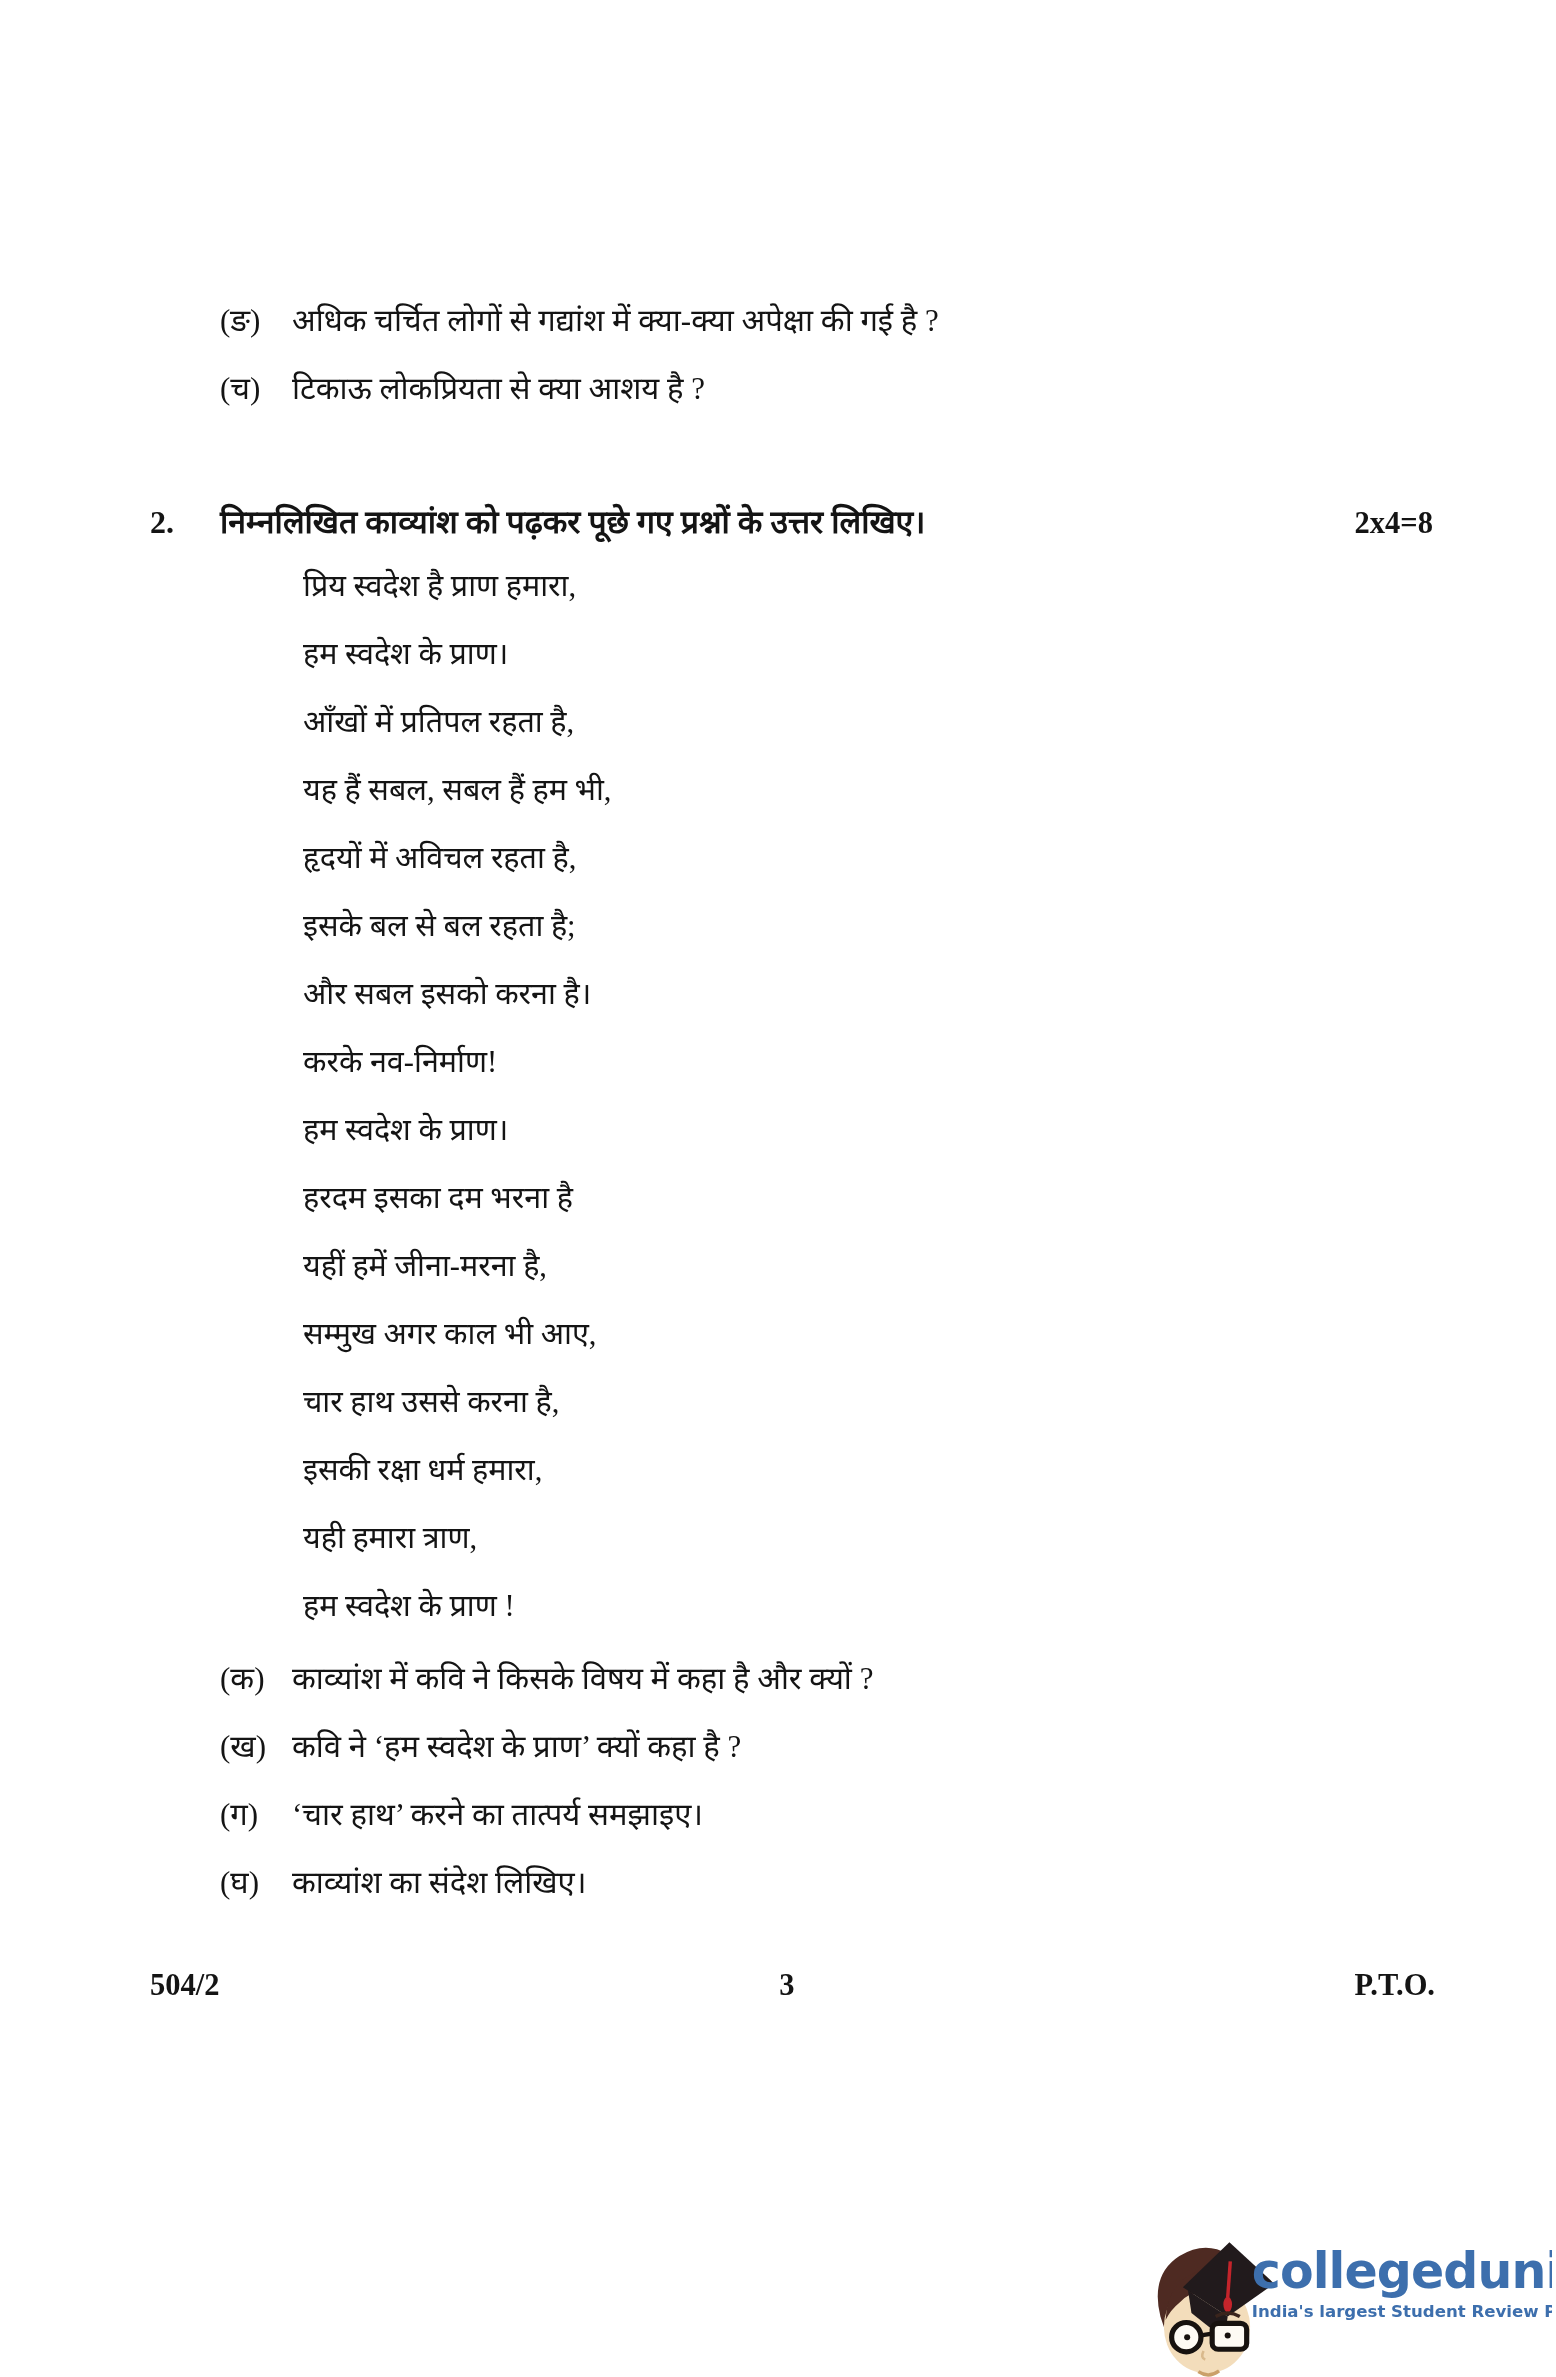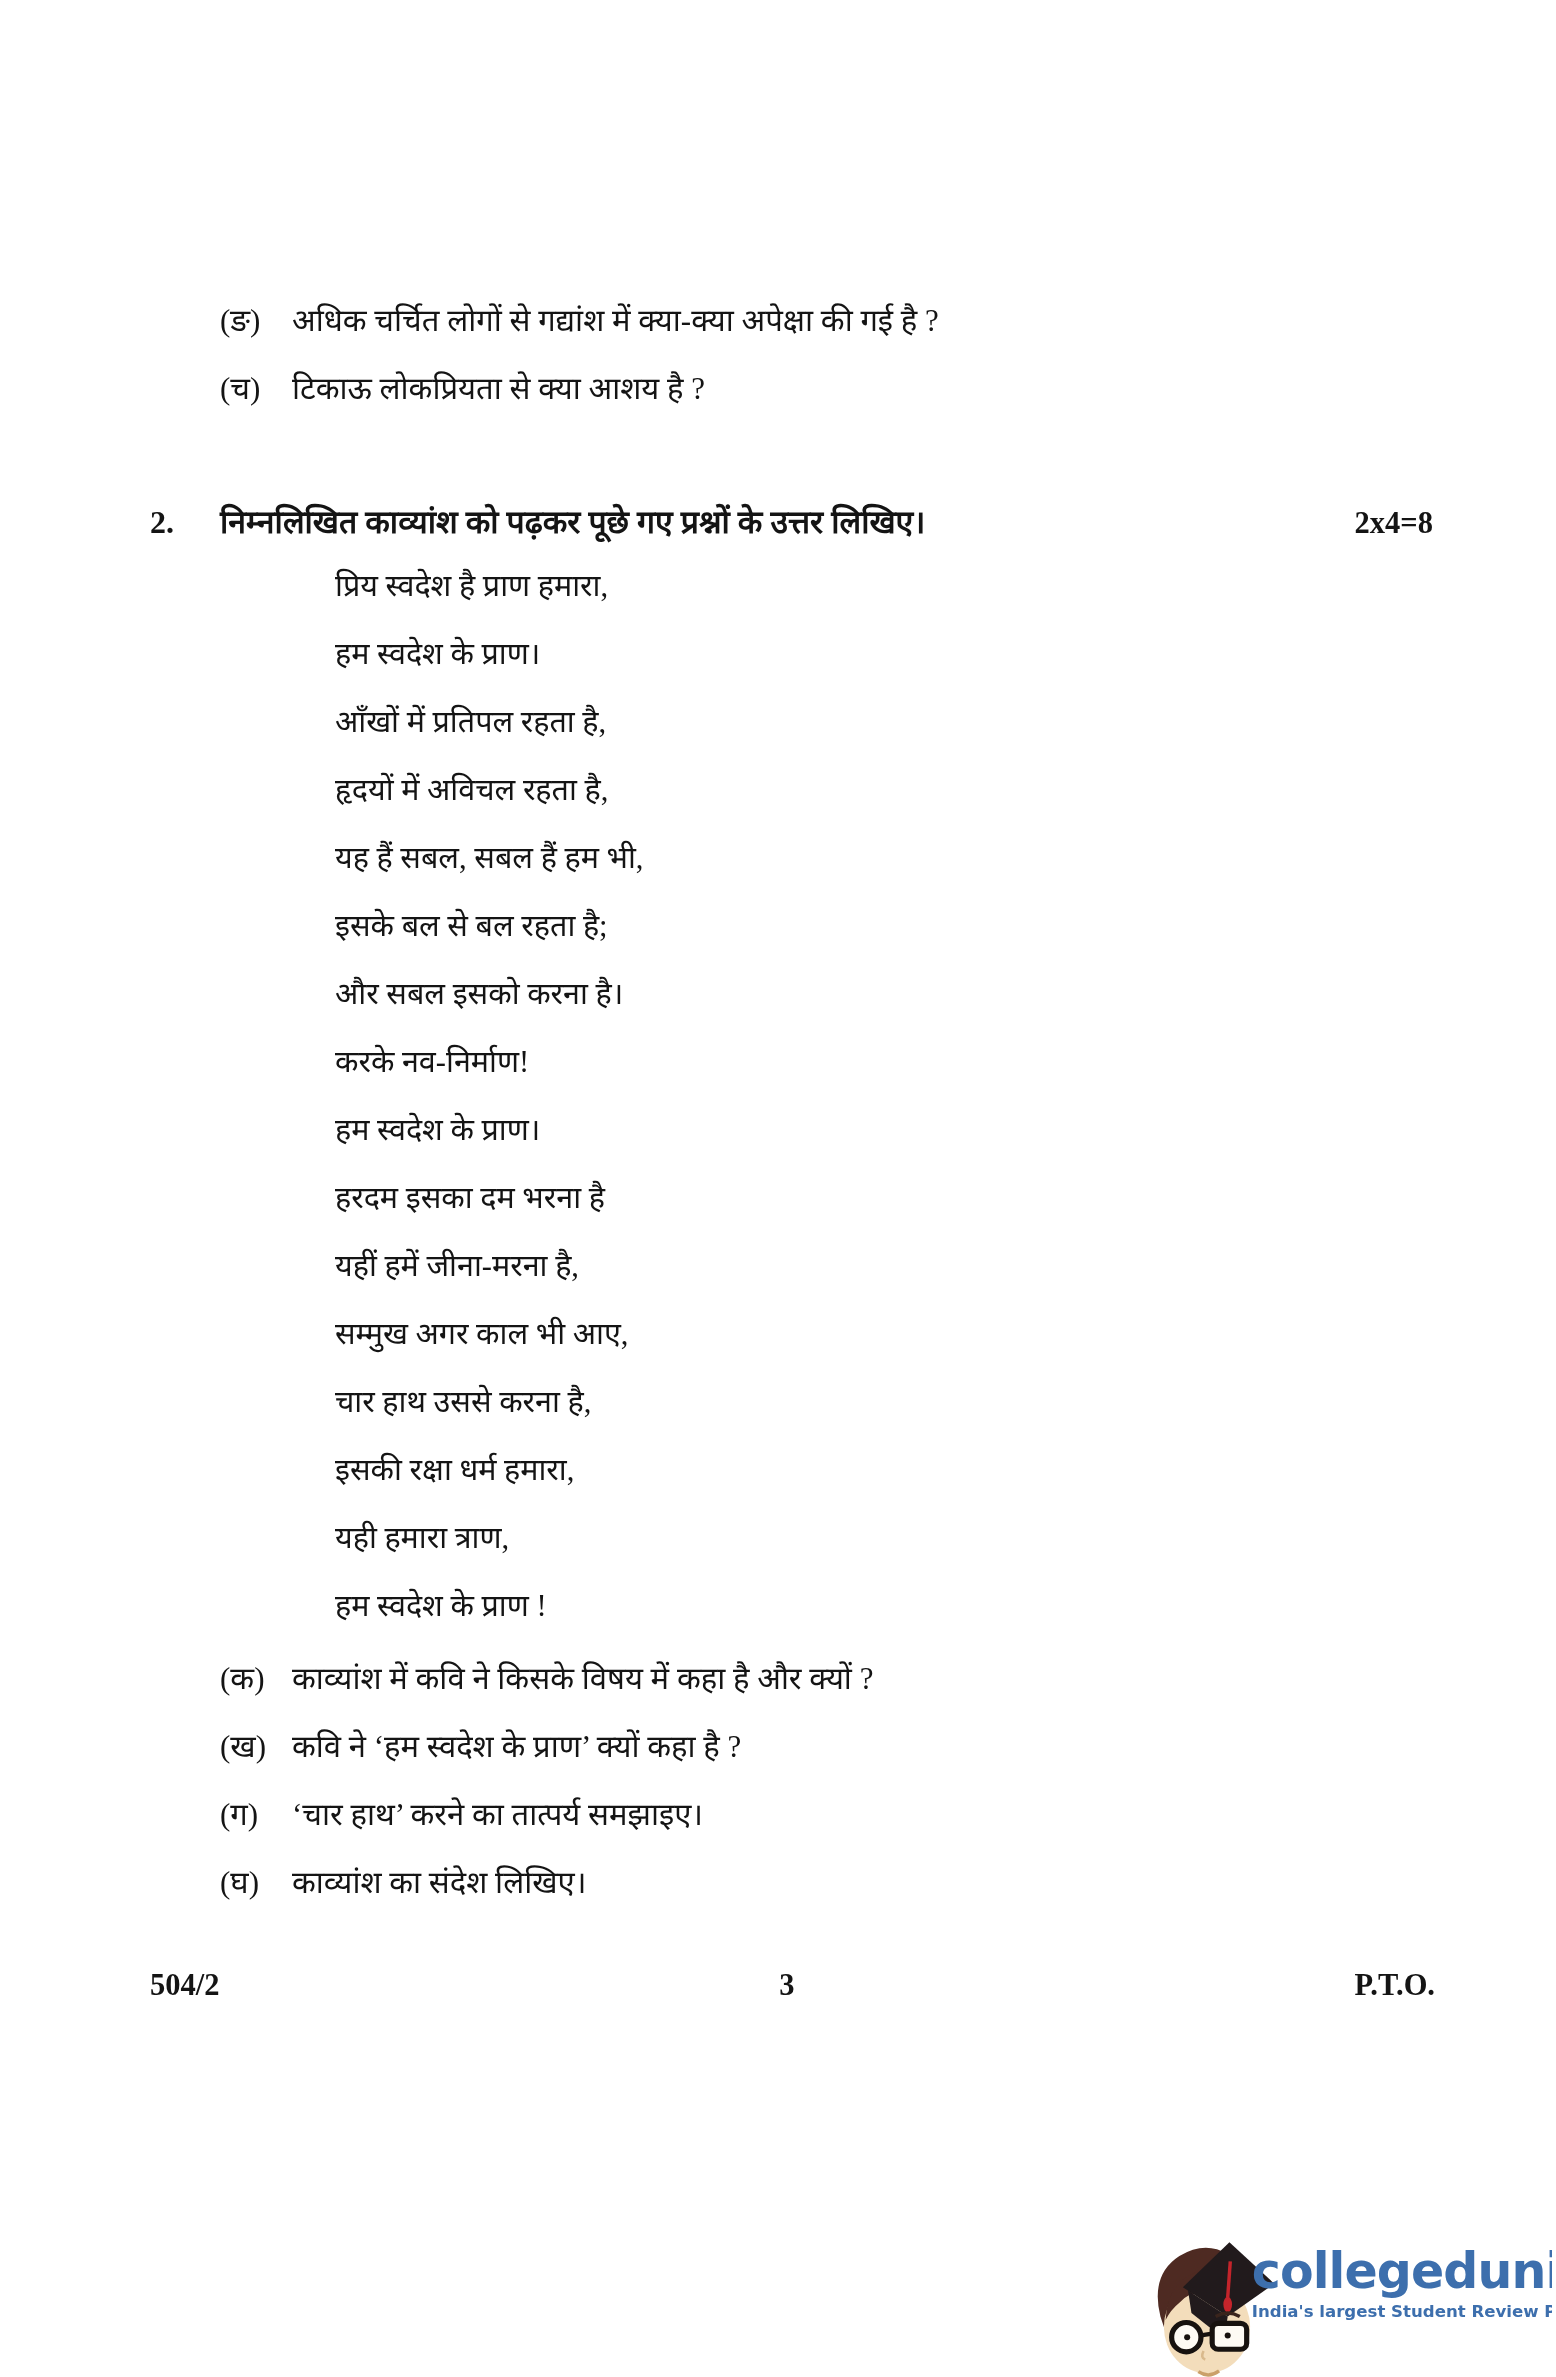--- a/index.html
+++ b/index.html
@@ -38,21 +38,21 @@
   .q2marks{
     margin-left:auto;
     margin-right:124px;
     font-size:30.5px;
     font-weight:bold;
     white-space:nowrap;
     font-family:Liberation Serif, serif;
   }
   
   .poem{margin-top:24.4px;padding-left:303px;font-size:30.5px;}
-  .poem-line{line-height:39px;margin-bottom:29px;margin-left:32px;}
+  .poem-line{line-height:39px;margin-bottom:29px;}
   
   .subqs{margin-top:33px;}
   .subqs .qrow{font-size:31px;line-height:39px;margin-bottom:29px;}
   
   .footer{
     position:absolute;
     left:0;
     top:1968px;
     width:100%;
     box-sizing:border-box;
@@ -117,22 +117,22 @@
     <div class="q2head">
       <span class="q2num">2.</span>
       <span class="q2text">निम्नलिखित काव्यांश को पढ़कर पूछे गए प्रश्नों के उत्तर लिखिए।</span>
       <span class="q2marks">2x4=8</span>
     </div>
 
     <div class="poem">
       <div class="poem-line">प्रिय स्वदेश है प्राण हमारा,</div>
       <div class="poem-line">हम स्वदेश के प्राण।</div>
       <div class="poem-line">आँखों में प्रतिपल रहता है,</div>
+      <div class="poem-line">यह हैं सबल, सबल हैं हम भी,</div>
       <div class="poem-line">हृदयों में अविचल रहता है,</div>
-      <div class="poem-line">यह हैं सबल, सबल हैं हम भी,</div>
       <div class="poem-line">इसके बल से बल रहता है;</div>
       <div class="poem-line">और सबल इसको करना है।</div>
       <div class="poem-line">करके नव-निर्माण!</div>
       <div class="poem-line">हम स्वदेश के प्राण।</div>
       <div class="poem-line">हरदम इसका दम भरना है</div>
       <div class="poem-line">यहीं हमें जीना-मरना है,</div>
       <div class="poem-line">सम्मुख अगर काल भी आए,</div>
       <div class="poem-line">चार हाथ उससे करना है,</div>
       <div class="poem-line">इसकी रक्षा धर्म हमारा,</div>
       <div class="poem-line">यही हमारा त्राण,</div>

